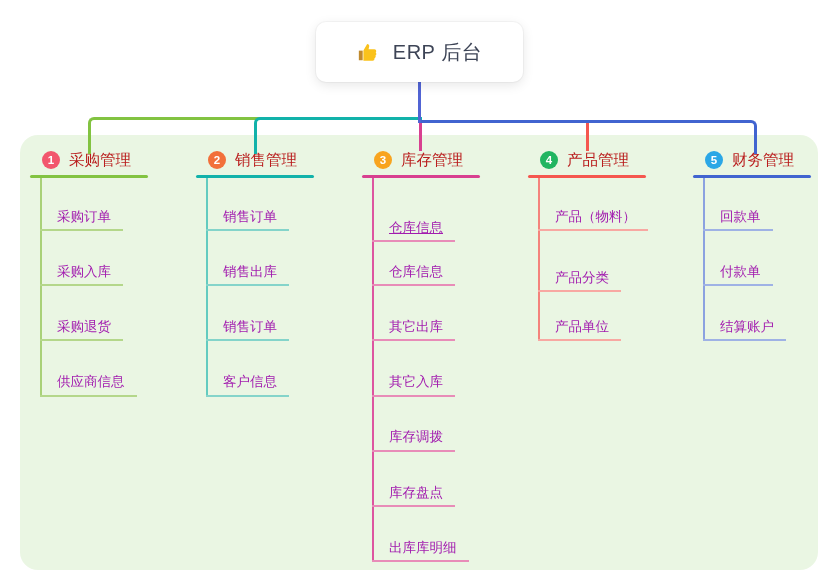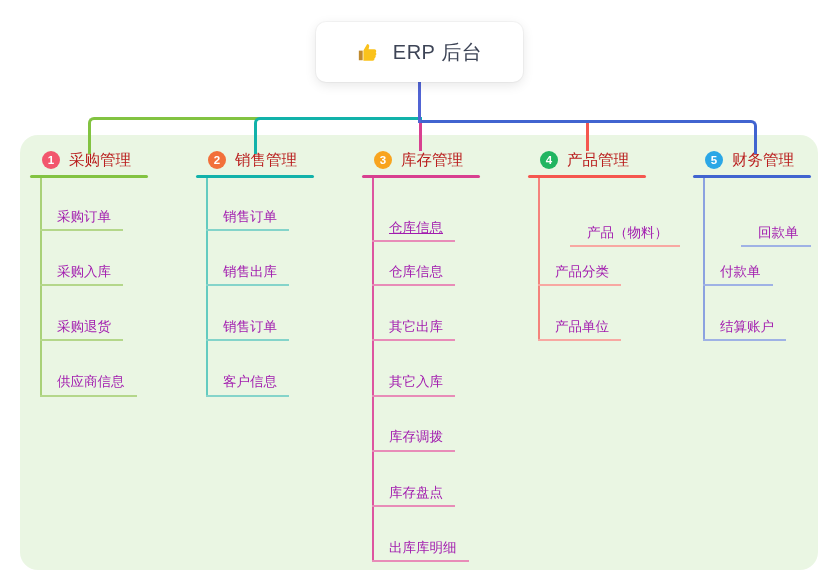--- a/index.html
+++ b/index.html
@@ -106,29 +106,29 @@
         <div class="item" style="top: 329px; border-bottom-color: rgb(232, 140, 184);">库存盘点</div>
         <div class="item" style="top: 384.2px; border-bottom-color: rgb(232, 140, 184);">出库库明细</div>
       </div>
       <div class="branch" style="left: 528px;">
         <div class="branch-title">
           <div class="badge" style="background: rgb(33, 181, 97);">4</div>
           <span class="branch-label">产品管理</span>
         </div>
         <div class="branch-underline" style="background: rgb(245, 87, 79);"></div>
         <div class="vline" style="background: rgb(244, 131, 124); height: 163.4px;"></div>
-        <div class="item" style="top: 69px; border-bottom-color: rgb(248, 168, 162); margin-left: 32px;">产品（物料）</div>
-        <div class="item" style="top: 108px; border-bottom-color: rgb(248, 168, 162);">产品分类</div>
+        <div class="item" style="top: 53px; border-bottom-color: rgb(248, 168, 162);">产品（物料）</div>
+        <div class="item" style="top: 114px; border-bottom-color: rgb(248, 168, 162);">产品分类</div>
         <div class="item" style="top: 163.4px; border-bottom-color: rgb(248, 168, 162);">产品单位</div>
       </div>
       <div class="branch" style="left: 693px;">
         <div class="branch-title">
           <div class="badge" style="background: rgb(43, 167, 230);">5</div>
           <span class="branch-label">财务管理</span>
         </div>
         <div class="branch-underline" style="background: rgb(65, 100, 208);"></div>
         <div class="vline" style="background: rgb(139, 162, 224); height: 163.4px;"></div>
-        <div class="item" style="top: 69px; border-bottom-color: rgb(159, 178, 229); margin-left: 38px;">回款单</div>
+        <div class="item" style="top: 53px; border-bottom-color: rgb(159, 178, 229);">回款单</div>
         <div class="item" style="top: 108.2px; border-bottom-color: rgb(159, 178, 229);">付款单</div>
         <div class="item" style="top: 163.4px; border-bottom-color: rgb(159, 178, 229);">结算账户</div>
       </div>
     </div>
 </div>
 
 </body></html>

